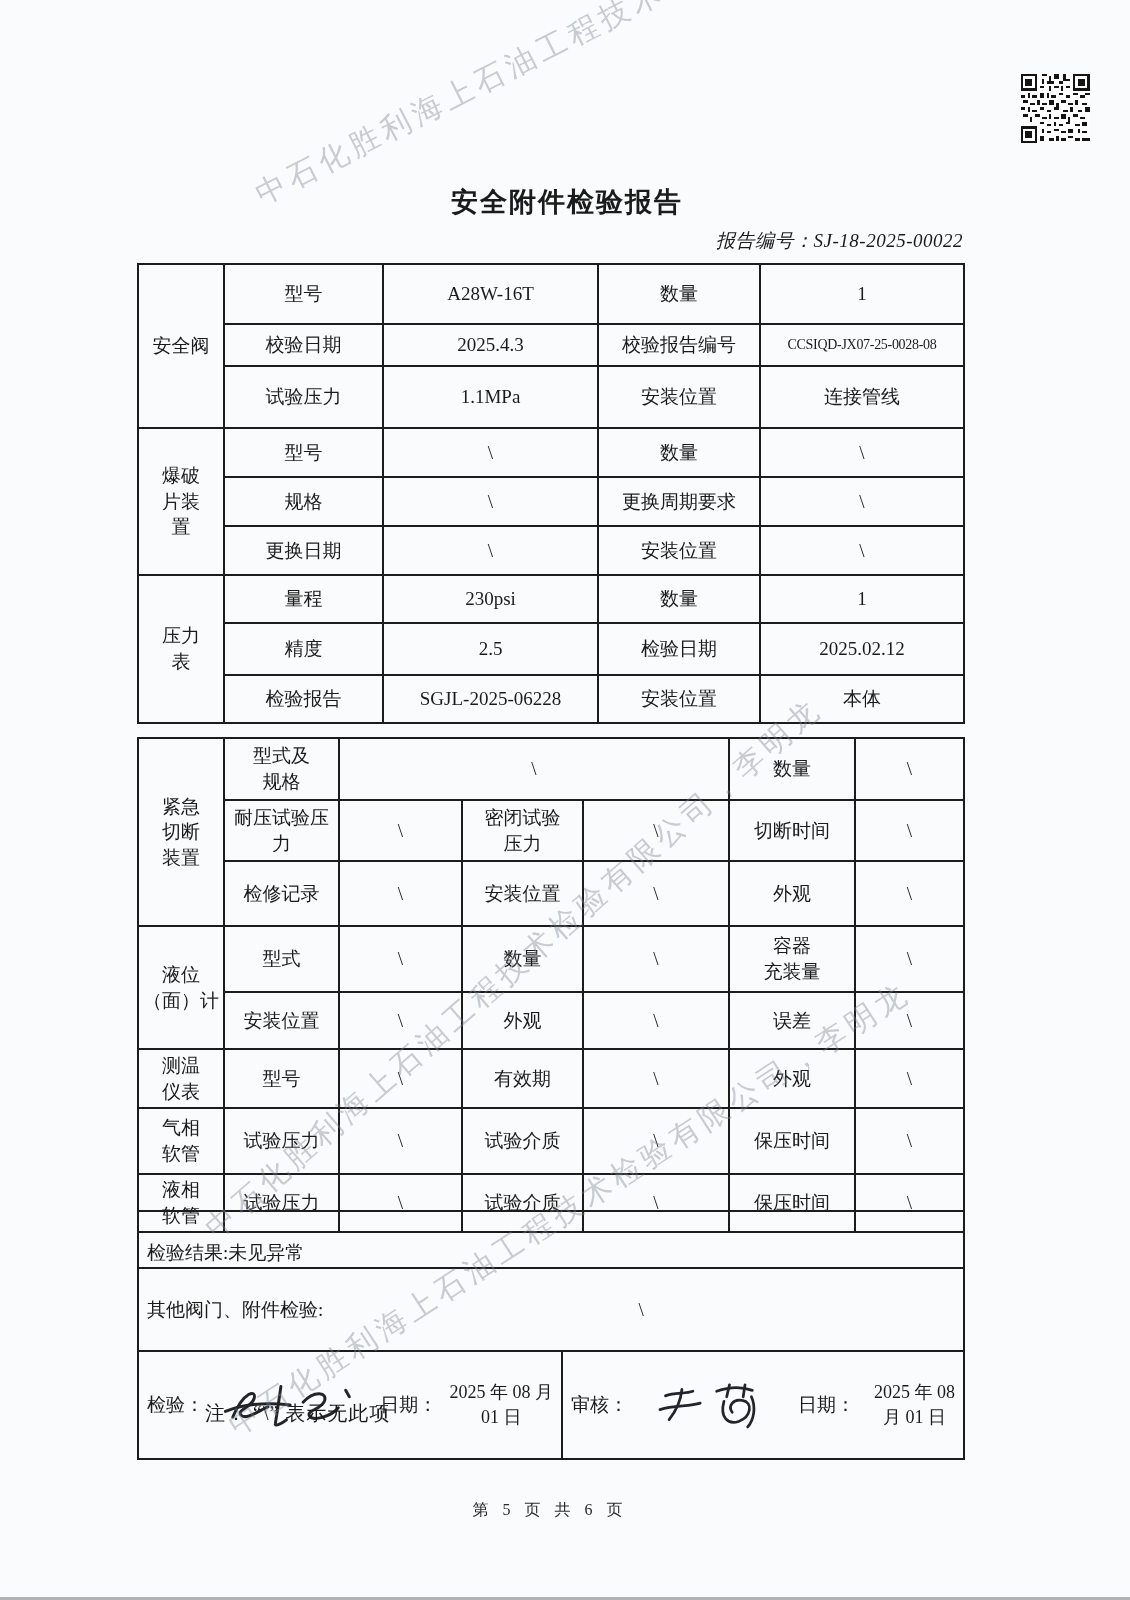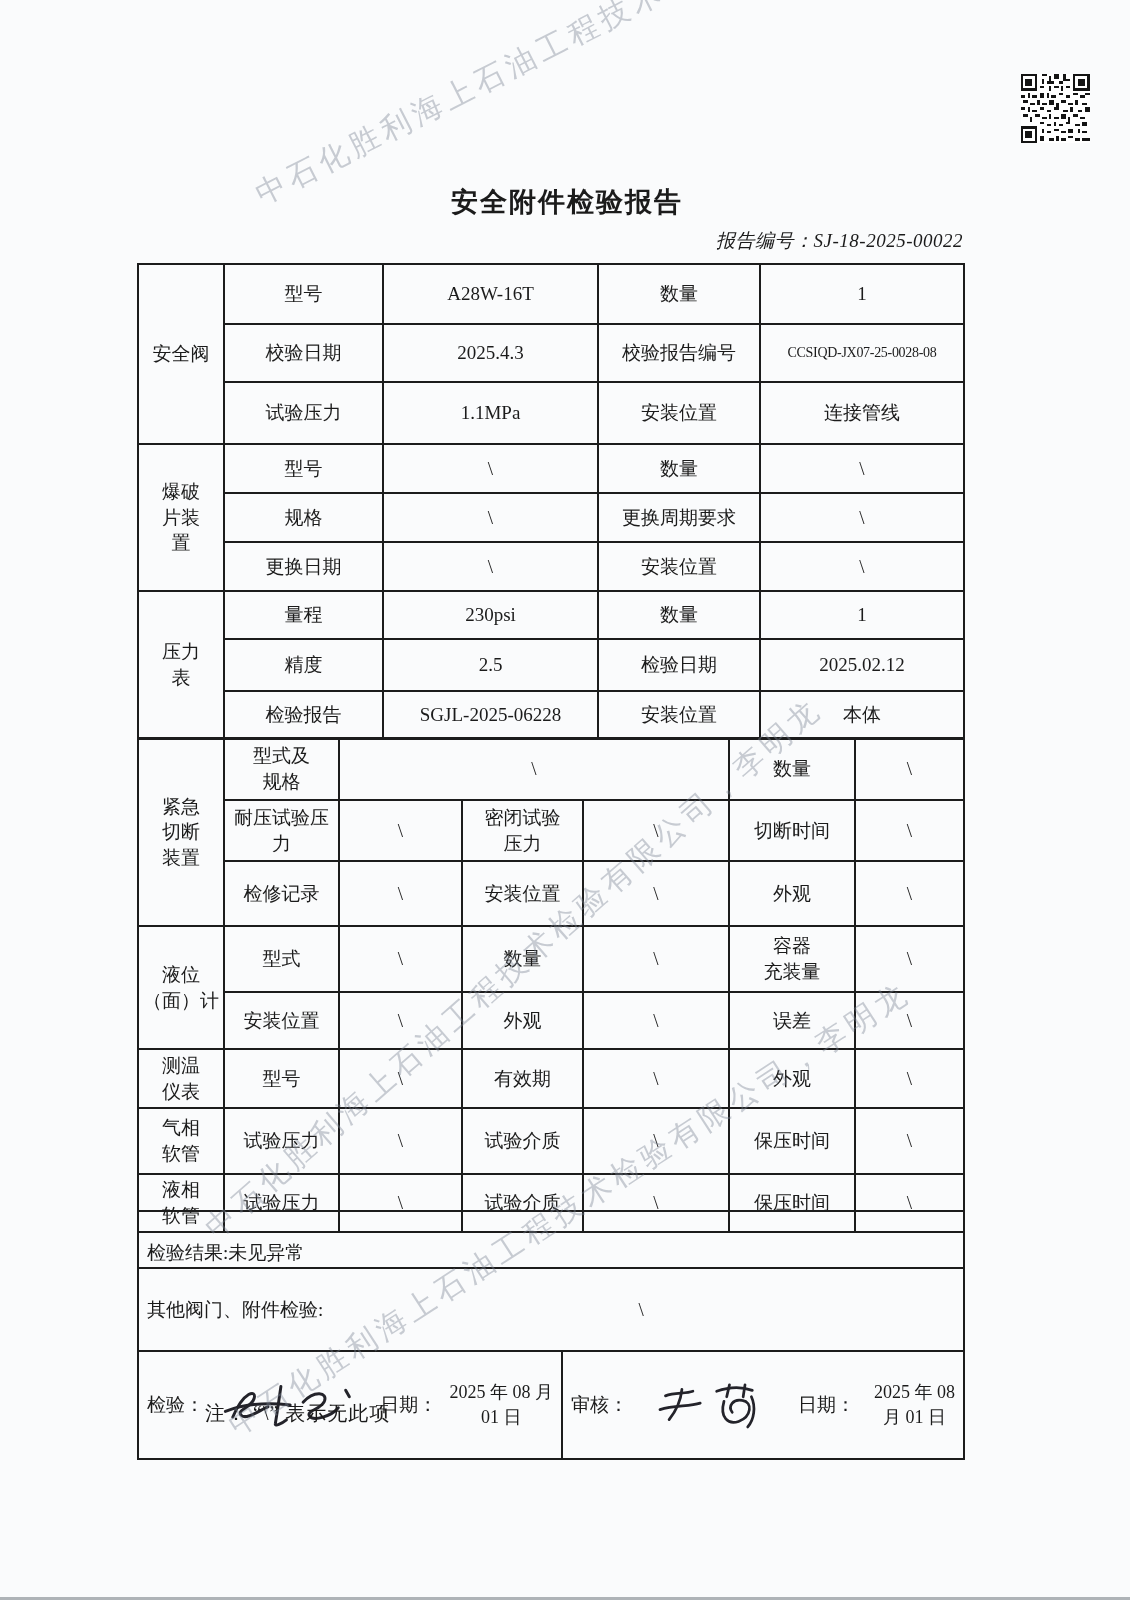--- a/index.html
+++ b/index.html
@@ -77,21 +77,21 @@
         <col style="width:204px">
       </colgroup>
     <tbody>
         <tr style="height:60px">
       <td class="sec" rowspan="3">安全阀</td>
       <td>型号</td>
       <td>A28W-16T</td>
       <td>数量</td>
       <td>1</td>
     </tr>
-    <tr style="height:58px">
+    <tr style="height:42px">
       <td>校验日期</td>
       <td>2025.4.3</td>
       <td>校验报告编号</td>
       <td class="nowrap">CCSIQD-JX07-25-0028-08</td>
     </tr>
     <tr style="height:62px">
       <td>试验压力</td>
       <td>1.1MPa</td>
       <td>安装位置</td>
       <td>连接管线</td>
@@ -286,15 +286,16 @@
           <span class="siglabel">日期：</span>
           <div class="datebox">2025 年 08
 月 01 日</div>
         </div>
       </td>
     </tr>
   </tbody>
     </table>
 
   <div class="note">注： “\” 表示无此项</div>
+  <div class="footer">第 5 页 共 6 页</div>
 
   <div class="edge-bottom"></div>
 </div>
 
 </body></html>

